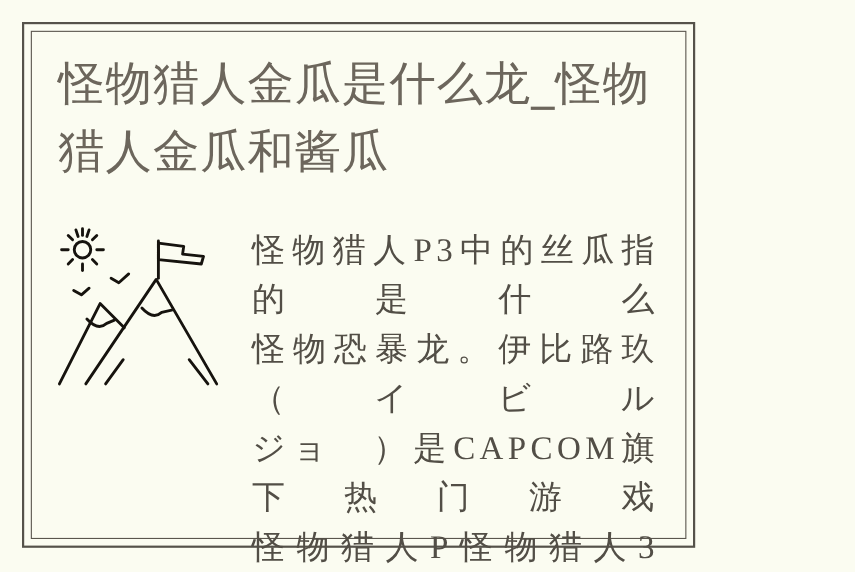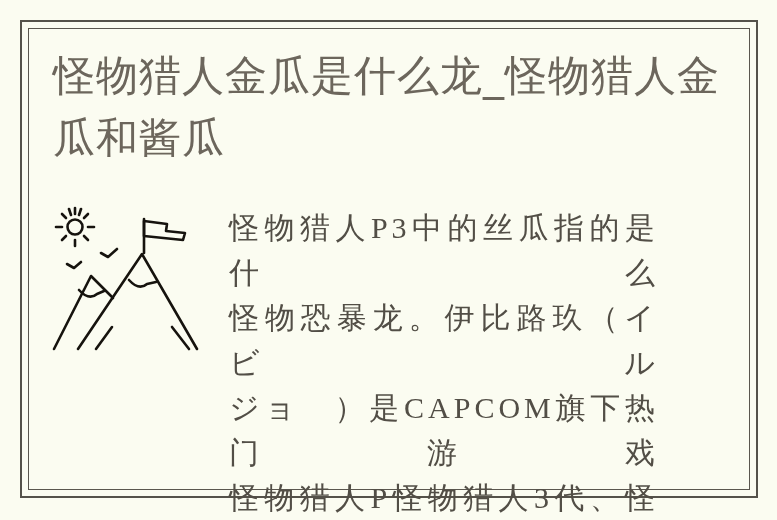--- a/index.html
+++ b/index.html
@@ -5,21 +5,21 @@
   html,body{margin:0;padding:0;}
   .page{
     position:relative;
     width:777px;height:520px;
     background:#fbfcf1;
     overflow:hidden;
     font-family:"DejaVu Sans","Liberation Sans",sans-serif;
   }
   .frame-outer{
     position:absolute;left:20px;top:20px;
-    width:738px;height:478px;
+    width:612px;height:478px;
     border:2px solid #55524a;
     box-sizing:border-box;
     padding-left:37px;
   }
   .frame-inner{
     position:absolute;left:6px;top:6px;right:6px;bottom:6px;
     border:1px solid #5a564e;
     box-sizing:border-box;
     padding:16px 24px 0 24px;
   }

